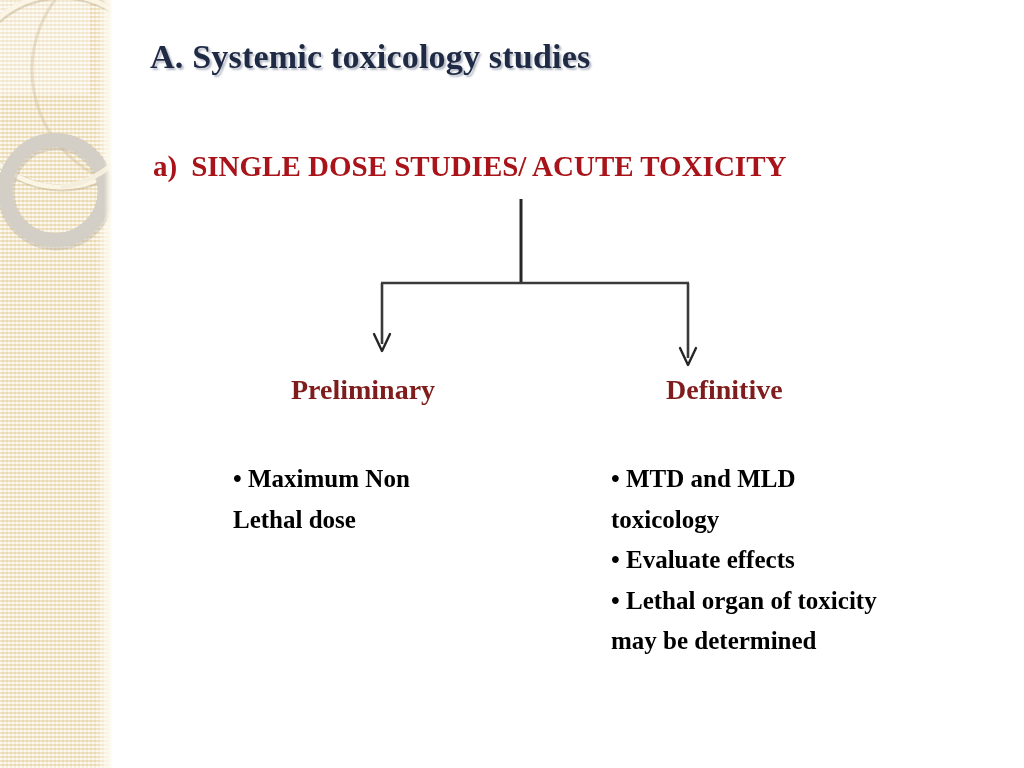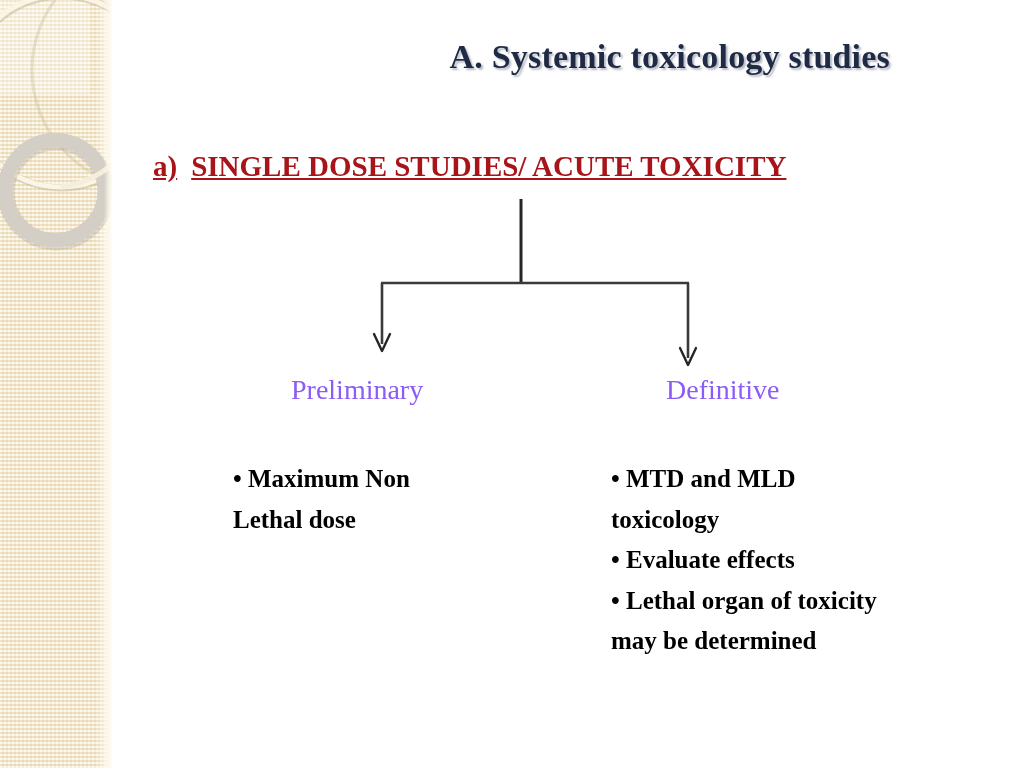--- a/index.html
+++ b/index.html
@@ -54,45 +54,44 @@
     width: 9px;
     height: 768px;
     background: linear-gradient(90deg, rgba(241,228,194,0) 0%, rgba(252,247,233,0.85) 55%, #ffffff 100%);
   }
 
   
   #title {
     position: absolute;
     left: 150px; top: 38px;
     width: 740px;
-    text-align: right;
+    text-align: left;
     font-size: 34px;
     font-weight: bold;
     color: #1f2a44;
     letter-spacing: 0.2px;
     text-shadow: 2px 2px 2px rgba(120,128,150,0.55);
     white-space: nowrap;
   }
 
   #subtitle {
     position: absolute;
     left: 153px; top: 150px;
     font-size: 29px;
     font-weight: bold;
     color: #a81419;
     white-space: nowrap;
-    text-decoration: underline;
   }
   #subtitle .marker { margin-right: 14px; }
 
   .branch-label {
     position: absolute;
     font-size: 28px;
-    font-weight: normal;
-    color: #8b5cf6;
+    font-weight: bold;
+    color: #7f1d1d;
     white-space: nowrap;
   }
   #label-preliminary { left: 291px; top: 374px; }
   #label-definitive  { left: 666px; top: 374px; }
 
   .bullet-col {
     position: absolute;
     font-size: 25px;
     color: #000000;
     line-height: 1.62;

